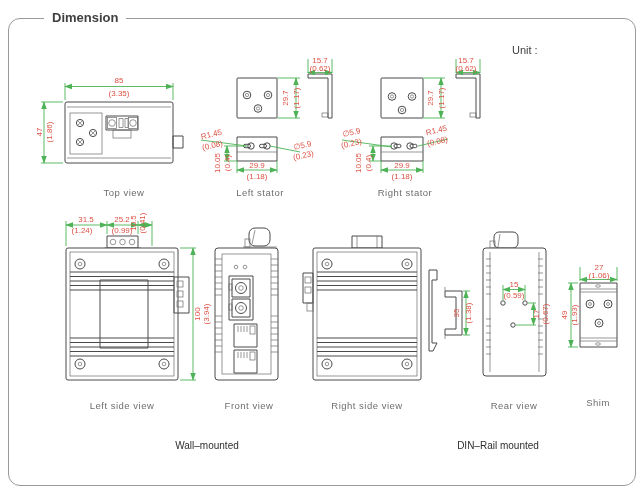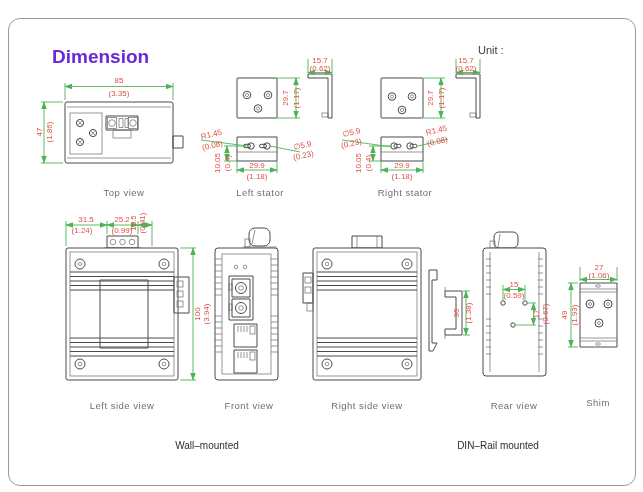--- a/index.html
+++ b/index.html
@@ -1,22 +1,22 @@
 <!DOCTYPE html>
 <html><head>
 <meta charset="utf-8">
 <style>
   html,body{margin:0;padding:0;background:#fff;}
   body{width:643px;height:492px;position:relative;overflow:hidden;
        font-family:"Liberation Sans", sans-serif;}
   .frame{position:absolute;left:8px;top:18px;width:626px;height:466px;
          border:1px solid #9a9a9a;border-radius:12px;}
   .frame-title{position:absolute;left:44px;top:10px;background:#fff;
-         padding:0 8px;color:#6d28d9;font-weight:bold;font-size:19px;line-height:15px;margin-top:39px;}
-  .unit-block{position:absolute;left:478px;top:44px;display:flex;align-items:center;
+         padding:0 8px;color:#404040;font-weight:bold;font-size:13px;line-height:15px;}
+  .unit-block{position:absolute;left:512px;top:44px;display:flex;align-items:center;
          color:#3f3f3f;font-size:11px;}
   .unit-label{margin-right:5px;}
   .unit-frac{display:inline-block;text-align:center;}
   .unit-num{display:block;padding:0 4px 1px 4px;border-bottom:1px solid #3f3f3f;}
   .unit-den{display:block;padding-top:1px;}
   svg{position:absolute;left:0;top:0;}
   .o{fill:#fff;stroke:#4a4a4a;stroke-width:1;stroke-linejoin:round;}
   .ol{fill:none;stroke:#4a4a4a;stroke-width:1;stroke-linejoin:round;}
   .o2{fill:none;stroke:#6a6a6a;stroke-width:0.7;}
   .d{stroke:#4db356;stroke-width:0.9;fill:none;}

